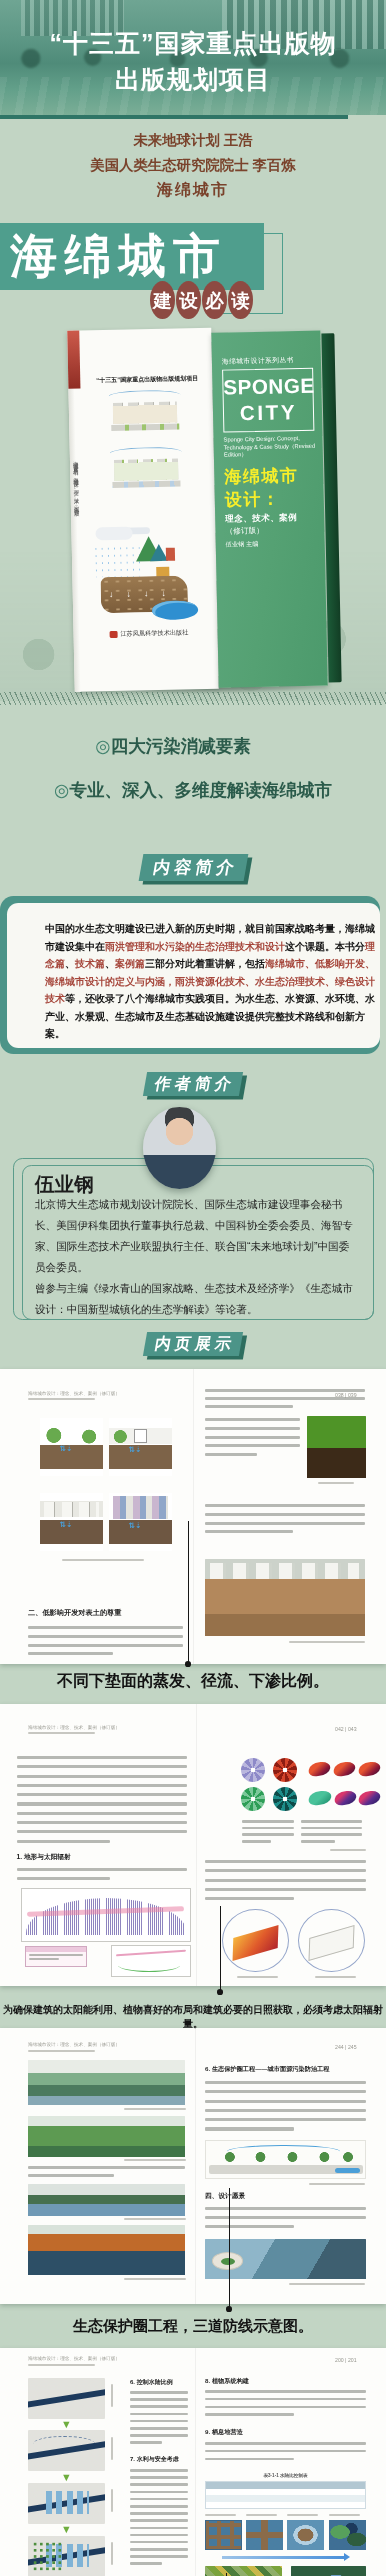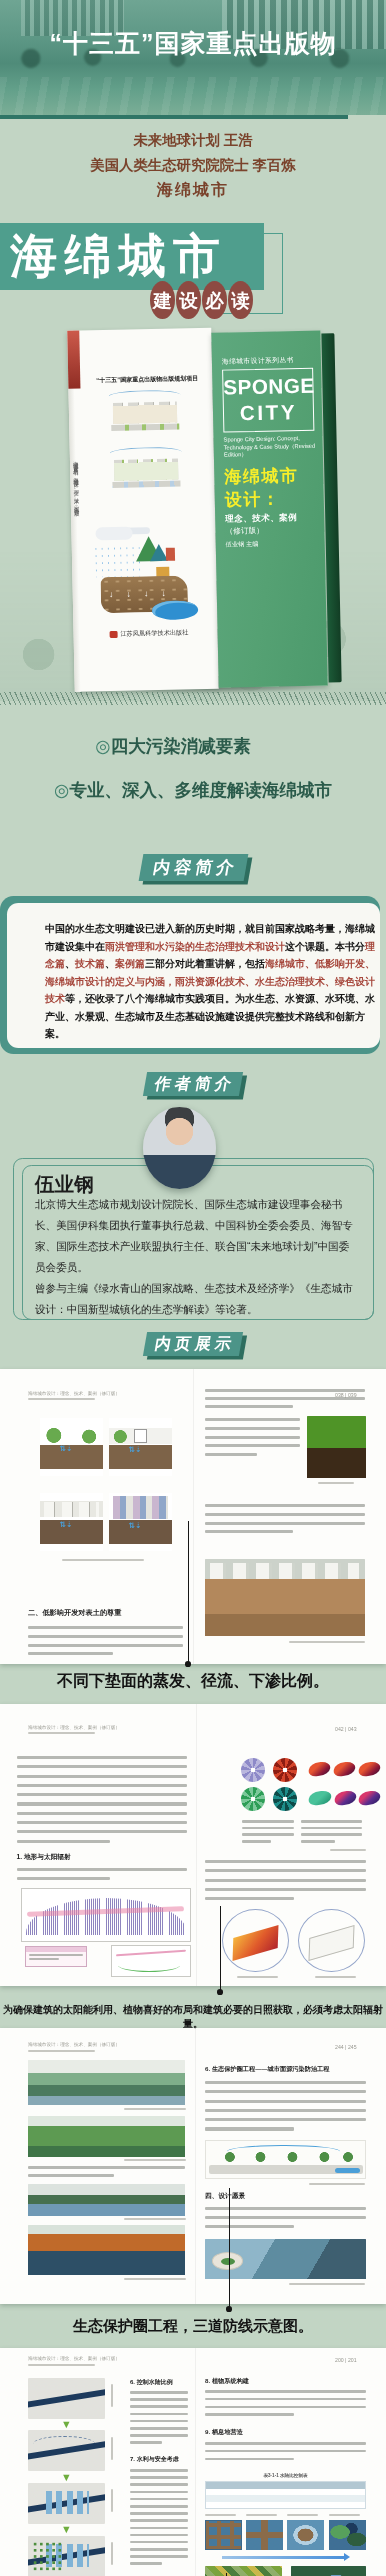--- a/index.html
+++ b/index.html
@@ -51,20 +51,21 @@
        background:linear-gradient(180deg,#6fa593 0%,#5e9886 32%,#4f8b79 55%,#63a08a 78%,#7bae97 100%)">
     <div class="abs" style="left:222px;top:0;width:165px;height:49px;
          background:repeating-linear-gradient(90deg,rgba(234,246,240,.28) 0 4.6px,rgba(44,88,76,.30) 4.6px 10.8px)"></div>
     <div class="abs" style="left:20.6px;top:0;width:103px;height:36px;
          background:repeating-linear-gradient(90deg,rgba(234,246,240,.22) 0 4.1px,rgba(44,88,76,.26) 4.1px 9.3px)"></div>
     <div class="abs" style="left:0;top:44px;width:386px;height:24px;filter:blur(1px);
          background:radial-gradient(circle at 8% 60%,rgba(32,74,60,.55) 0 9.3px,transparent 9.8px),radial-gradient(circle at 24% 55%,rgba(32,74,60,.5) 0 8.2px,transparent 8.8px),radial-gradient(circle at 46% 62%,rgba(32,74,60,.45) 0 7.7px,transparent 8.2px),radial-gradient(circle at 67% 58%,rgba(32,74,60,.5) 0 8.8px,transparent 9.3px),radial-gradient(circle at 88% 60%,rgba(32,74,60,.5) 0 9.3px,transparent 9.8px)"></div>
     <div class="abs" style="left:0;top:77px;width:386px;height:38px;
          background:repeating-linear-gradient(100deg,rgba(255,255,255,.07) 0 7.2px,transparent 7.2px 20.6px)"></div>
     <div class="abs c w b" style="left:0;top:27px;width:386px;font-size:25px;letter-spacing:1px">“十三五”国家重点出版物</div>
+    <div class="abs c w b" style="left:0;top:63px;width:386px;font-size:25px;letter-spacing:1px">出版规划项目</div>
   </div>
   <div class="abs" style="left:0;top:115px;width:348px;height:4.1px;background:#2f7566"></div>
 
   <div class="abs c b" style="left:0;top:131px;width:386px;font-size:14.4px;color:#7a432c">未来地球计划 王浩</div>
   <div class="abs c b" style="left:0;top:156px;width:386px;font-size:14.4px;color:#7a432c">美国人类生态研究院院士 李百炼</div>
   <div class="abs c b" style="left:0;top:180px;width:386px;font-size:16px;color:#7a432c;letter-spacing:2.1px">海绵城市</div>
 
   <div class="abs" style="left:222px;top:233px;width:61px;height:81px;border:1.5px solid #4f9e8d;z-index:1"></div>
   <div class="abs" style="left:0;top:223px;width:264px;height:67px;background:#4f9e8d;z-index:2">
     <div class="w b" style="font-size:47px;line-height:66px;letter-spacing:7.2px;padding-left:10.3px;white-space:nowrap">海绵城市</div>

